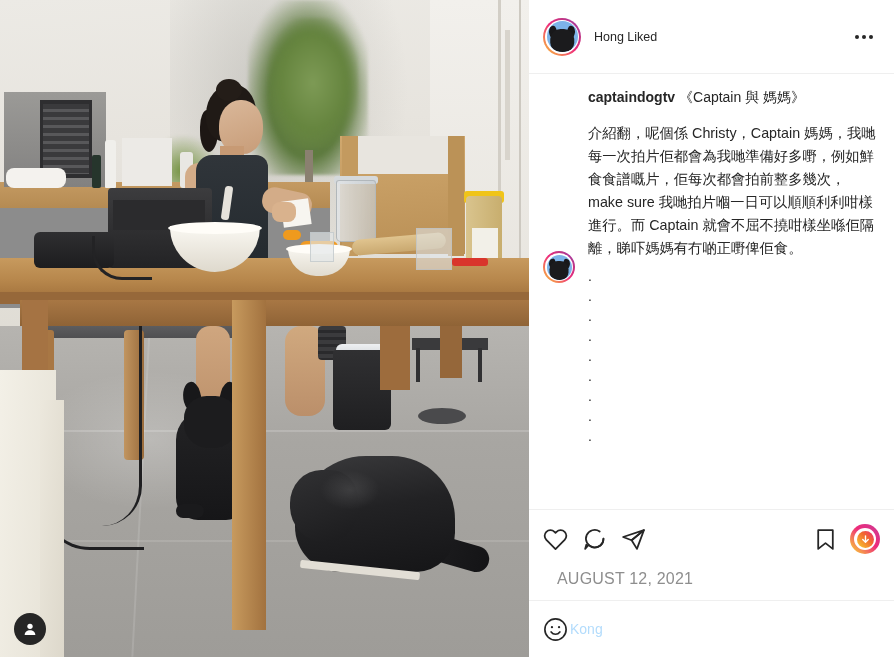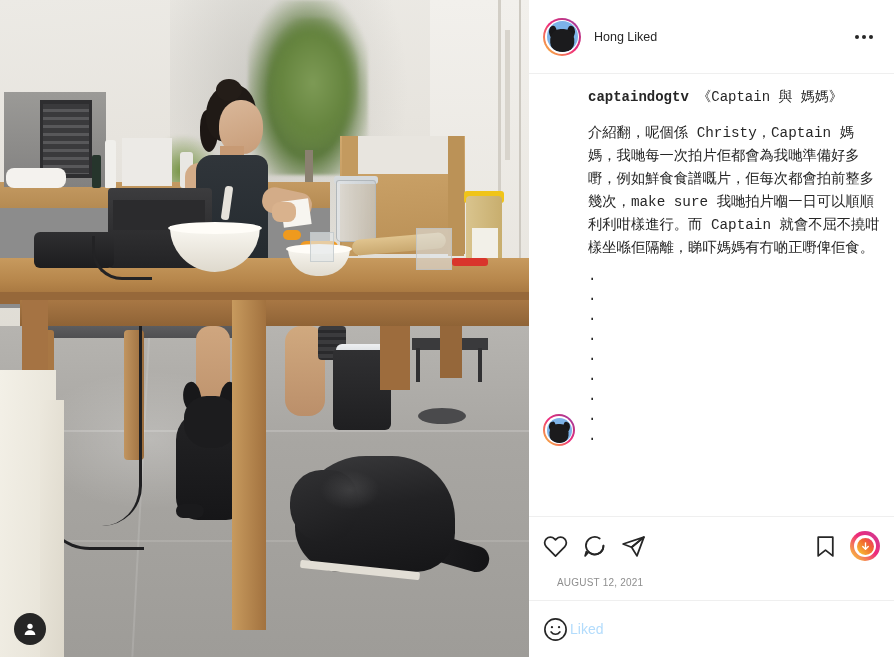--- a/index.html
+++ b/index.html
@@ -265,21 +265,21 @@
     display: flex; align-items: center; justify-content: center; gap: 3px;
     background: none; border: none; cursor: pointer; padding: 0;
   }
   #more-button i { width: 4px; height: 4px; border-radius: 50%; background: #262626; display: block; }
 
   
   #caption-area {
     flex: 1 1 auto; overflow: hidden;
     padding: 14px 14px 6px 14px;
   }
-  .cap-row { display: flex; align-items: flex-end; font-family: Liberation Mono, monospace; }
+  .cap-row { display: flex; align-items: center; }
   .cap-body { margin-left: 13px; flex: 1 1 auto; min-width: 0; }
   .cap-title { font-size: 14px; color: #262626; line-height: 19px; }
   .cap-title .u { font-weight: bold; }
   .cap-text {
     font-size: 14.3px; color: #262626; line-height: 23px;
     margin-top: 15px; white-space: pre-wrap; word-break: break-word;
   }
   .cap-dots { margin-top: 6px; }
   .cap-dots div { font-size: 14px; line-height: 20px; color: #262626; }
 
@@ -313,21 +313,21 @@
   .like-avs { display: flex; align-items: center; margin-right: 9px; }
   .mini-av {
     width: 20px; height: 20px; border-radius: 50%;
     border: 1.5px solid #fff; display: block;
   }
   .mini-av.a { background: linear-gradient(145deg,#e0542f,#c03a1c 55%,#f0b45a); }
   .mini-av.b { background: linear-gradient(145deg,#b9c8d6,#2f3a4a); margin-left: -7px; }
   #likes-text { font-size: 14px; color: #262626; }
   #likes-text b { font-weight: bold; }
   #post-date {
-    font-size: 10px; color: #8e8e8e; letter-spacing: .2px;
+    font-size: 16px; color: #8e8e8e; letter-spacing: .2px;
     padding: 10px 14px 12px 14px; text-transform: uppercase;
   }
 
   
   #comment-bar {
     flex: 0 0 auto; height: 57px;
     border-top: 1px solid #efefef;
     display: flex; align-items: center;
     padding: 0 14px;
   }
@@ -562,17 +562,17 @@
 
     <div id="comment-bar">
       <span id="emoji-icon">
         <svg width="25" height="25" viewBox="0 0 24 24" fill="none" stroke="#262626" stroke-width="1.6" stroke-linecap="round" aria-hidden="true">
           <circle cx="12" cy="12" r="10.2"></circle>
           <circle cx="8.6" cy="9.8" r="1.1" fill="#262626" stroke="none"></circle>
           <circle cx="15.4" cy="9.8" r="1.1" fill="#262626" stroke="none"></circle>
           <path d="M7.8 14.4a5.2 5.2 0 0 0 8.4 0"></path>
         </svg>
       </span>
-      <button id="post-comment-button">Liked</button>
+      <button id="post-comment-button">Kong</button>
     </div>
 
   </div>
 </div>
 
 </body></html>

